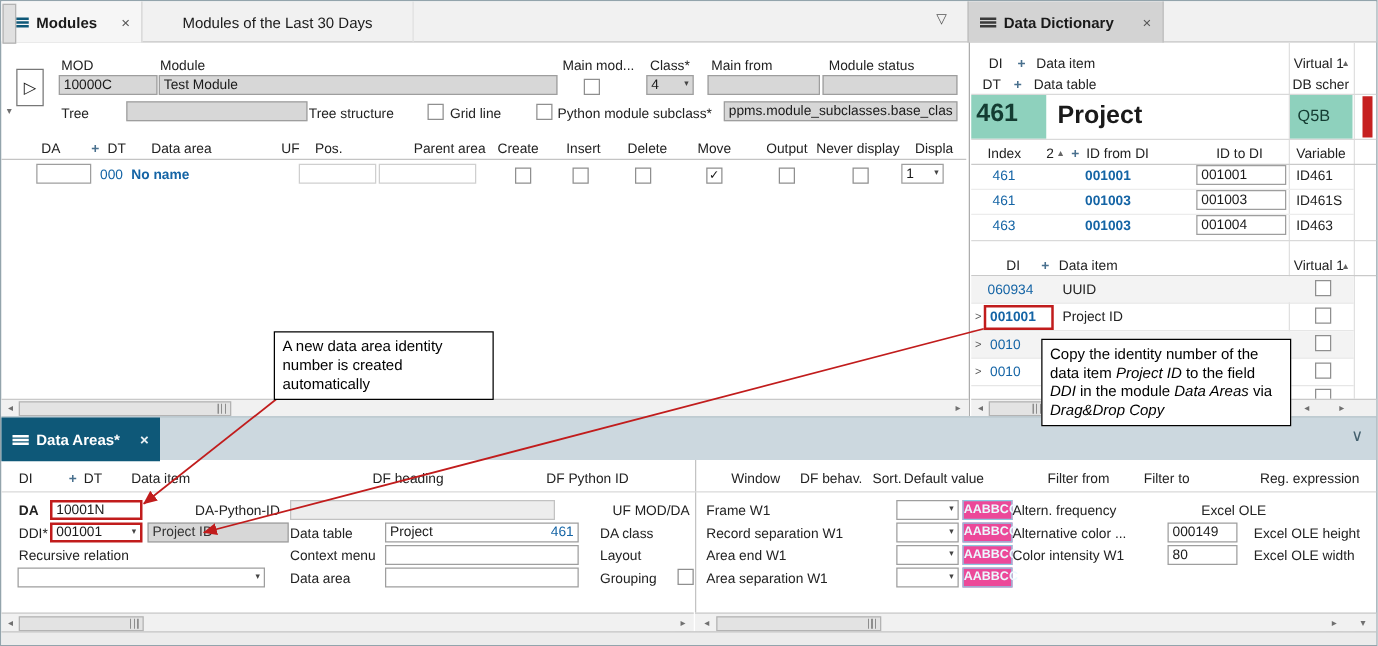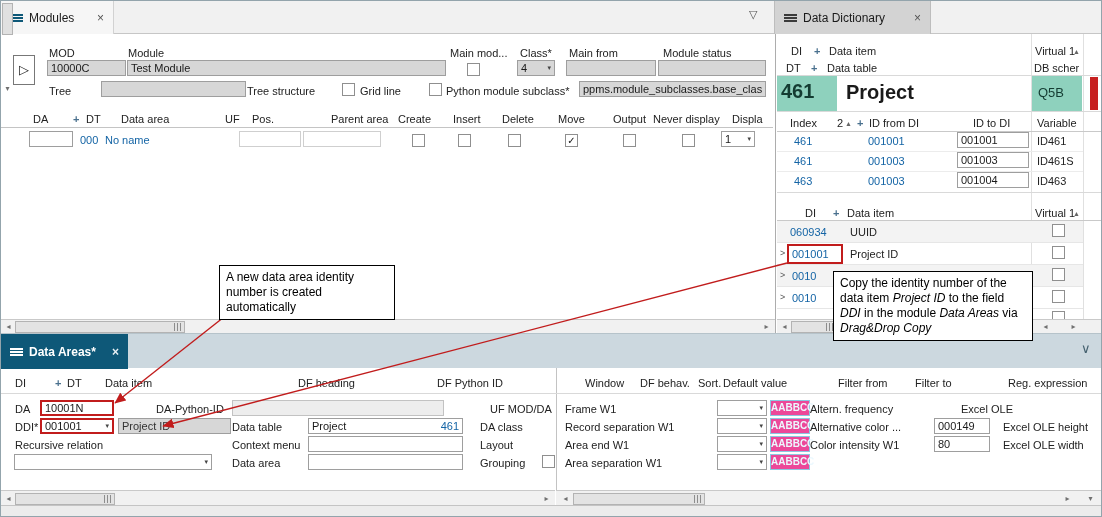--- a/index.html
+++ b/index.html
@@ -1,20 +1,20 @@
 <!DOCTYPE html>
 <html><head>
 <meta charset="utf-8">
 <style>
 *{margin:0;padding:0;box-sizing:border-box}
 body{font-family:"Liberation Sans","DejaVu Sans",sans-serif;background:#d8dde0}
 .screen{position:relative;width:1102px;height:517px;background:#fff;overflow:hidden;font-size:11px;color:#1a1a1a;border:1px solid #93a4ac}
 .abs{position:absolute}
 .lbl{position:absolute;white-space:nowrap;color:#222;font-size:11px}
-.b{font-weight:normal}
+.b{font-weight:bold}
 .blue{color:#1464a5}
 .it{font-style:italic}
 .fld{position:absolute;height:16px;border:1px solid #9e9e9e;background:#fff;font-size:11px;line-height:14px;padding:0 3px;white-space:nowrap;overflow:hidden}
 .gray{background:#d7d7d7}
 .lgray{background:#ededed;border-color:#c2c2c2}
 .redb{border:2px solid #c11c1c;line-height:12px}
 .cb{position:absolute;width:13px;height:13px;border:1px solid #8f8f8f;background:#fff;font-size:10px;line-height:11px;text-align:center;color:#111}
 .sel{display:flex;align-items:center;justify-content:space-between}
 .cr{font-size:7px;color:#444;flex:none;margin-left:2px}
 .line{position:absolute;background:#d9d9d9}
@@ -53,20 +53,23 @@
   <div class="topbar abs">
     <div class="tab" style="left:0;width:113px;background:#f6f6f6;border-right:1px solid #d2d2d2">
       <span class="burger" style="color:#0e5878">
           <i></i>
           <i></i>
           <i></i>
         </span>
       <span class="b">Modules</span>
       <span class="x">×</span>
     </div>
+    <div class="tab tabc" style="left:113px;width:217px;border-right:1px solid #e0e0e0">
+      <span>Modules of the Last 30 Days</span>
+    </div>
     <span class="abs icn" style="left:748px;top:7px;font-size:11px">▽</span>
     <div class="tab" style="left:773px;width:157px;background:#d3d3d3;border-left:1px solid #bdbdbd;border-right:1px solid #bdbdbd">
       <span class="burger" style="color:#3a3a3a">
           <i></i>
           <i></i>
           <i></i>
         </span>
       <span class="b">Data Dictionary</span>
       <span class="x">×</span>
     </div>

